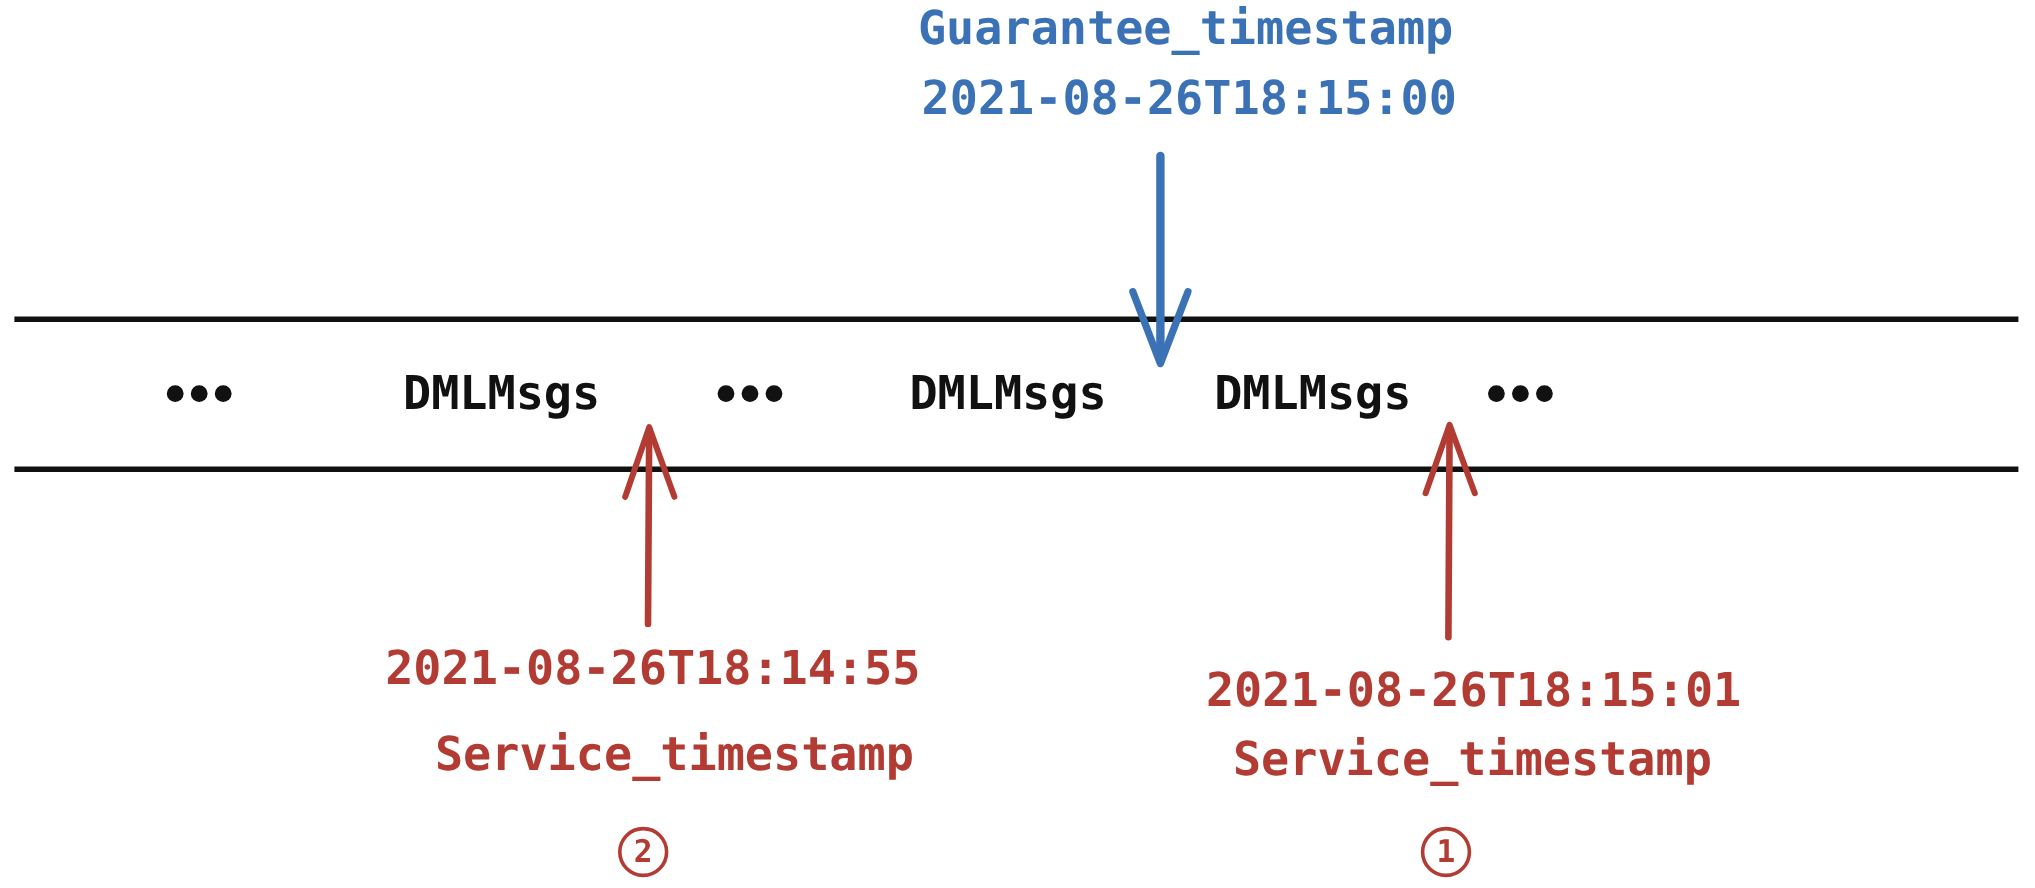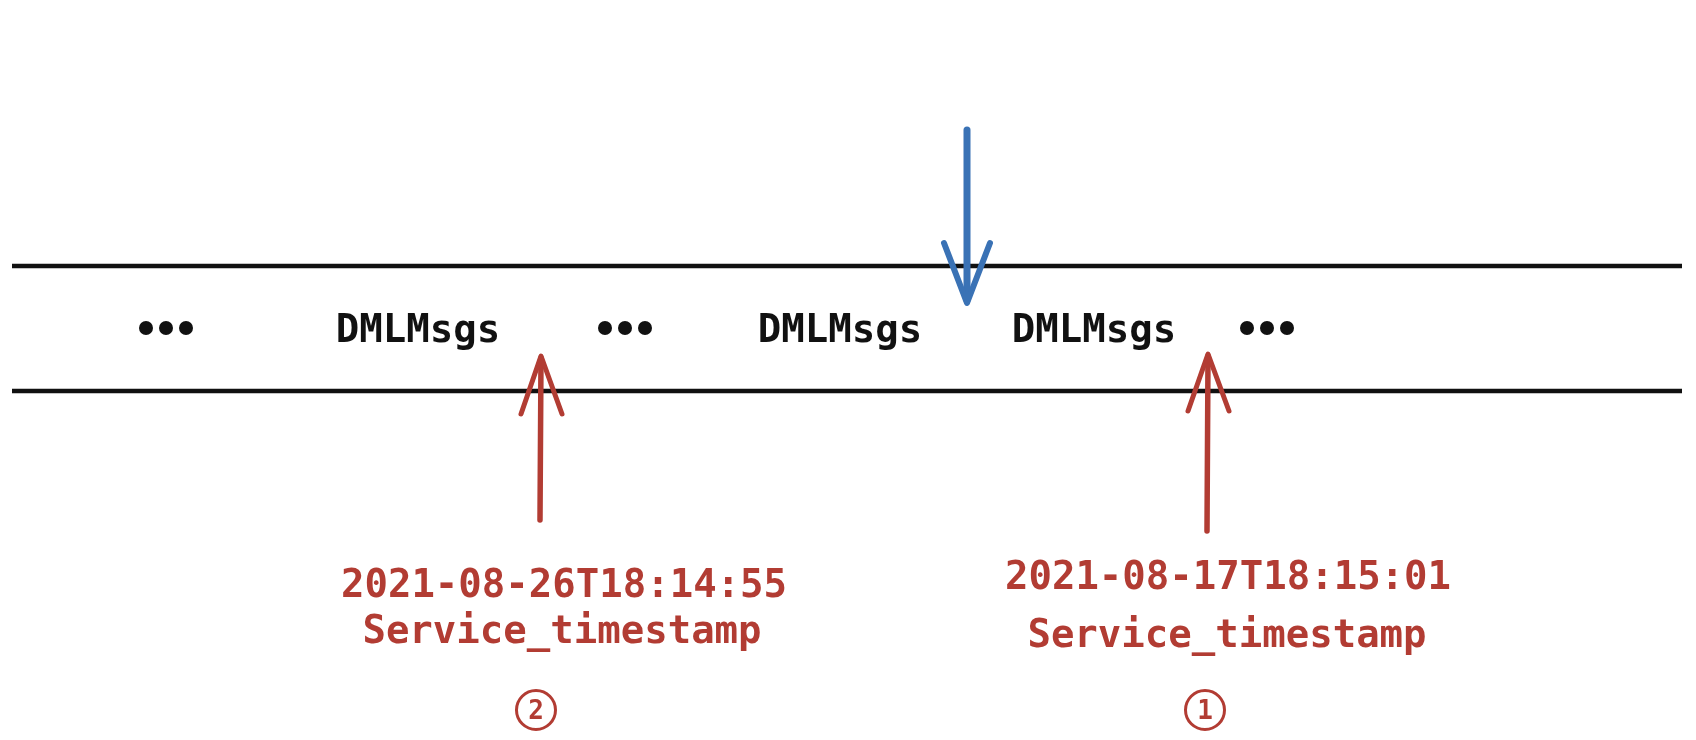--- a/index.html
+++ b/index.html
@@ -53,20 +53,22 @@
     color: var(--accent_red, #B23C33);
     font-size: 26px;
     display: flex; align-items: center; justify-content: center;
   }
 </style>
 </head>
 <body>
 
 <div id="canvas">
 
+  <div class="abs-center blue-text" style="left:988px; top:3px;">Guarantee_timestamp</div>
+  <div class="abs-center blue-text" style="left:991px; top:61px;">2021-08-26T18:15:00</div>
 
   <svg id="shapes" viewBox="0 0 1696 740">
     <g>
       <line class="ink-line" x1="12" y1="266" x2="1682" y2="266"></line>
       <line class="ink-line" x1="12" y1="391" x2="1682" y2="391"></line>
     </g>
 
     <g>
       <path class="blue-stroke" stroke-width="7" d="M967 130 L967 300"></path>
       <path class="blue-stroke" stroke-width="6" d="M944 243 L967 303 L990 243"></path>
@@ -100,21 +102,21 @@
   <div class="band-item msg-label" style="left:840px;">DMLMsgs</div>
 
   <div class="band-item msg-label" style="left:1094px;">DMLMsgs</div>
 
   <div class="band-item ellipsis" style="left:1267px;">
     <span class="dot"></span>
     <span class="dot"></span>
     <span class="dot"></span>
   </div>
 
-  <div class="abs-center red-text" style="left:564px; top:536px;margin-top:26px;">2021-08-26T18:14:55</div>
+  <div class="abs-center red-text" style="left:544px; top:536px;">2021-08-26T18:14:55</div>
   <div class="abs-center red-text" style="left:562px; top:608px;">Service_timestamp</div>
   <div class="marker-circle" style="left:536px; top:689px;">2</div>
 
-  <div class="abs-center red-text" style="left:1228px; top:554px;">2021-08-17T18:15:01</div>
+  <div class="abs-center red-text" style="left:1228px; top:554px;">2021-08-26T18:15:01</div>
   <div class="abs-center red-text" style="left:1227px; top:612px;">Service_timestamp</div>
   <div class="marker-circle" style="left:1205px; top:689px;">1</div>
 
 </div>
 
 </body></html>

